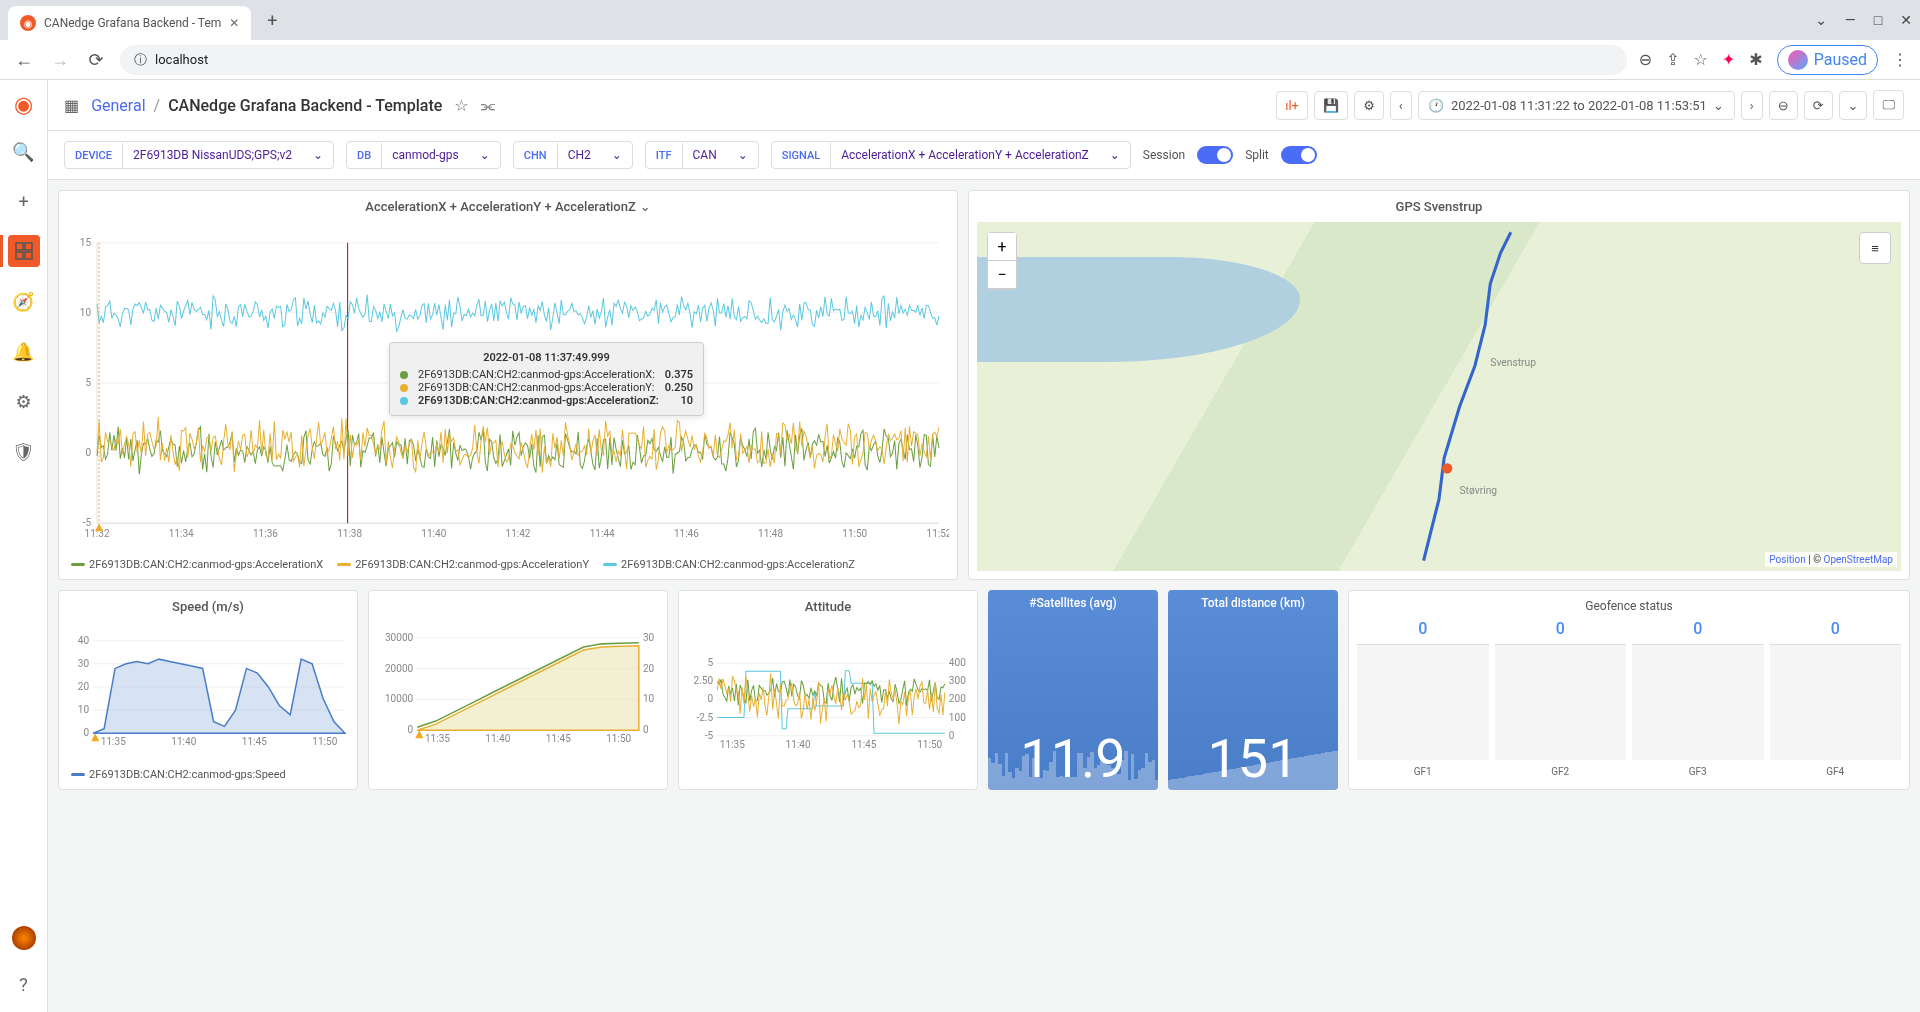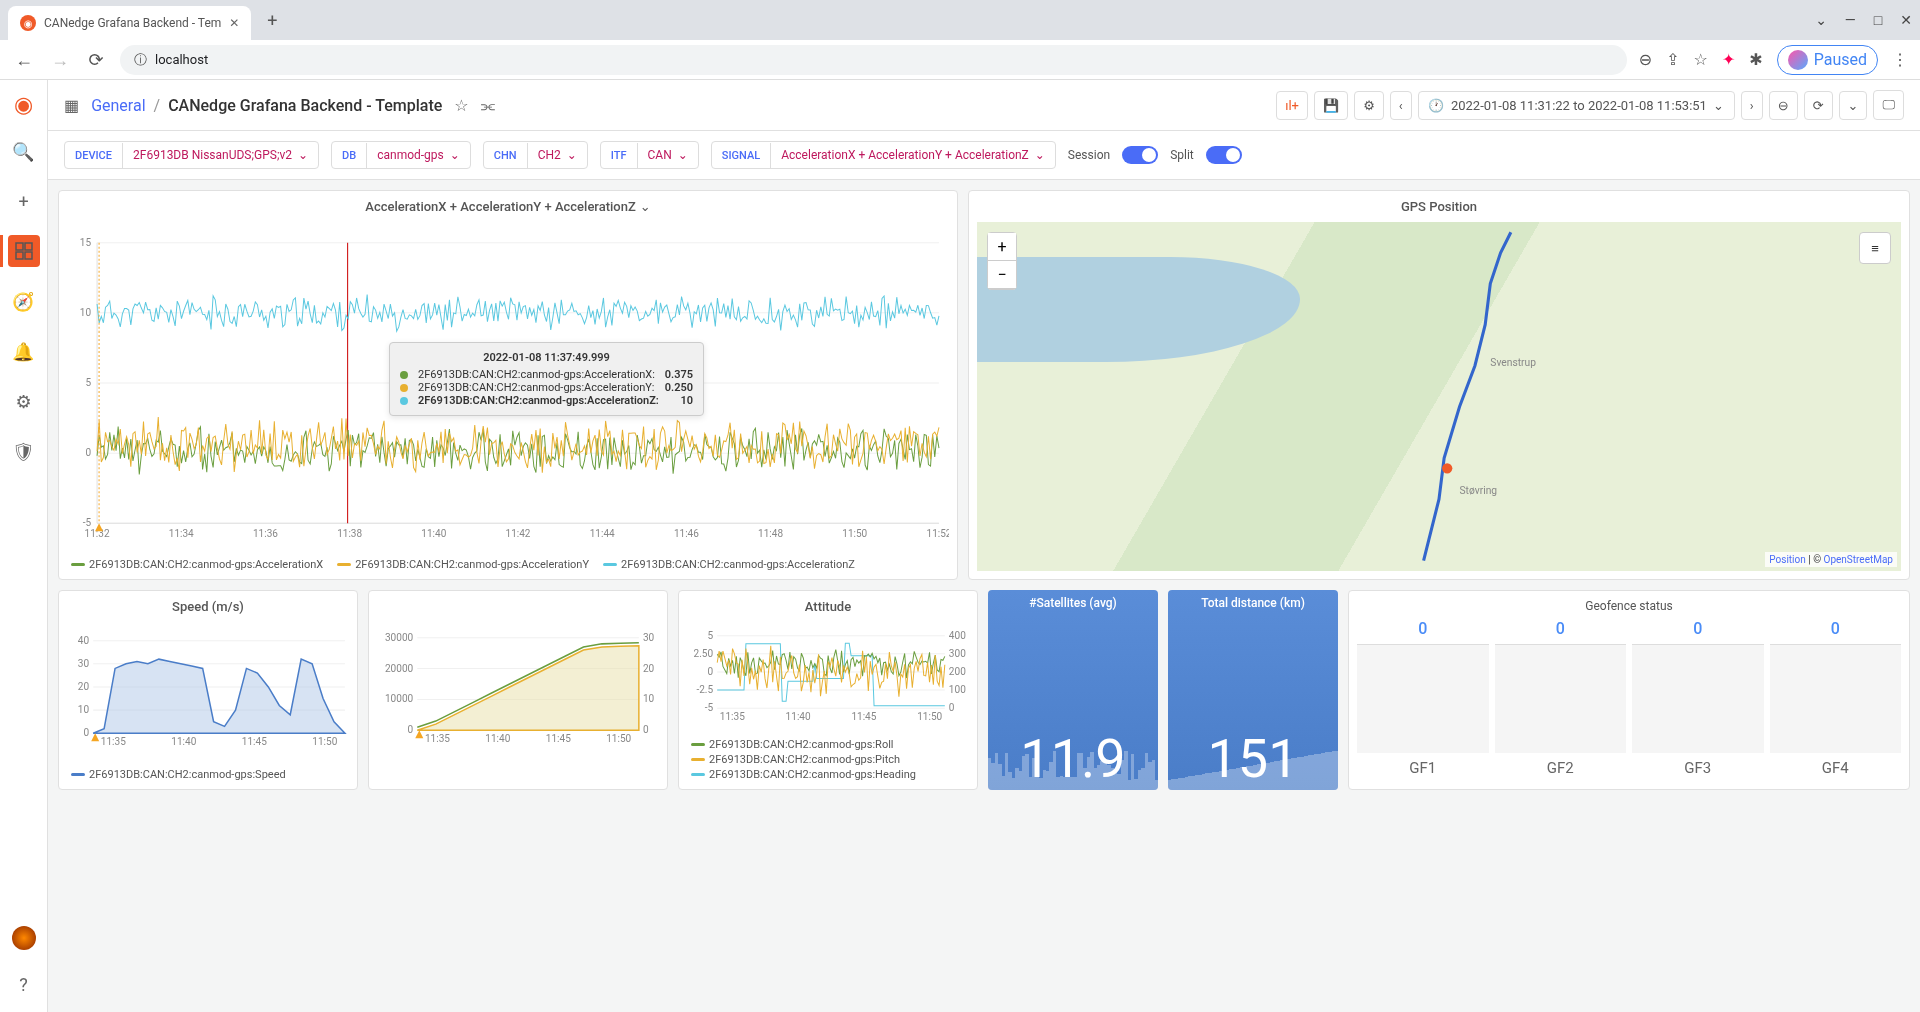--- a/index.html
+++ b/index.html
@@ -33,21 +33,21 @@
 .breadcrumb .sep{color:#999}
 .breadcrumb a{color:#4a6cf7;text-decoration:none}
 .dash-title{font-weight:500;color:#333}
 .header-icon{color:#666;cursor:pointer;font-size:16px}
 .header-right{margin-left:auto;display:flex;align-items:center;gap:6px}
 .hr-btn{border:1px solid #ddd;background:#fff;padding:6px 8px;border-radius:4px;color:#555;cursor:pointer;font-size:13px;display:flex;align-items:center;gap:6px}
 .timer{display:flex;align-items:center;gap:6px;padding:6px 10px;border:1px solid #ddd;border-radius:4px;font-size:13px;color:#555}
 .filters{background:#fff;padding:10px 16px;display:flex;align-items:center;gap:12px;border-bottom:1px solid #e0e0e0;flex-wrap:wrap}
 .filter{display:flex;align-items:center;border:1px solid #ddd;border-radius:4px;overflow:hidden}
 .filter-label{padding:6px 10px;color:#4a6cf7;font-size:11px;font-weight:500;border-right:1px solid #ddd}
-.filter-value{padding:6px 10px;font-size:12px;color:#be185d;display:flex;align-items:center;gap:6px}
+.filter-value{padding:6px 10px;font-size:12px;color:#4c1d95;display:flex;align-items:center;gap:21px}
 .toggle{width:36px;height:18px;background:#4a6cf7;border-radius:10px;position:relative;cursor:pointer}
 .toggle::after{content:'';position:absolute;right:2px;top:2px;width:14px;height:14px;background:#fff;border-radius:50%}
 .filter-text{font-size:12px;color:#555}
 .panels{flex:1;padding:10px;display:grid;grid-template-columns:900px 1fr;grid-template-rows:390px 200px;gap:10px;overflow:auto}
 .panel{background:#fff;border:1px solid #e0e0e0;border-radius:4px;display:flex;flex-direction:column}
 .panel-title{text-align:center;padding:8px;font-size:13px;font-weight:500;color:#555;display:flex;justify-content:center;gap:4px;align-items:center}
 .panel-body{flex:1;position:relative;padding:4px 8px}
 .chart{width:100%;height:100%}
 .tooltip{position:absolute;left:330px;top:120px;background:#f0f0f0;border:1px solid #ccc;border-radius:4px;padding:8px 10px;font-size:11px;box-shadow:0 2px 6px rgba(0,0,0,.1)}
 .tooltip .tt-time{font-weight:600;text-align:center;margin-bottom:4px}
@@ -70,21 +70,21 @@
 .stat-panel .stat-title{position:absolute;top:6px;font-size:12px;color:#fff;font-weight:500}
 .stat-panel .stat-value{font-size:54px;font-weight:400}
 .stat-bars{position:absolute;bottom:0;left:0;right:0;height:40px;display:flex;align-items:flex-end}
 .stat-bars div{flex:1;background:rgba(255,255,255,.3)}
 .geofence{background:#fff;border:1px solid #e0e0e0;border-radius:4px;padding:8px}
 .geofence .gf-title{text-align:center;font-size:12px;margin-bottom:6px;color:#555}
 .geofence .gf-grid{display:grid;grid-template-columns:repeat(4,1fr);gap:6px;height:calc(100% - 24px)}
 .geofence .gf-cell{display:flex;flex-direction:column;align-items:center;justify-content:space-between}
 .geofence .gf-val{color:#4a8cf7;font-size:16px;font-weight:500}
 .geofence .gf-bar{width:100%;flex:1;background:#f5f5f5;margin:6px 0;border-top:1px solid #ddd}
-.geofence .gf-label{font-size:15px;color:#666}
+.geofence .gf-label{font-size:10px;color:#666}
 svg text{font-size:10px;fill:#888}
 .axis-line{stroke:#e0e0e0;stroke-width:1}
 .grid-line{stroke:#f0f0f0;stroke-width:1}
 .route{stroke:#3366cc;stroke-width:3;fill:none}
 .marker{fill:#f05a28}
 </style>
 </head>
 <body>
 
 <div class="browser-chrome">
@@ -294,21 +294,21 @@
               <span>2F6913DB:CAN:CH2:canmod-gps:AccelerationY</span>
             </div>
           <div class="legend-item">
               <span class="dash" style="background:#5ac8e0"></span>
               <span>2F6913DB:CAN:CH2:canmod-gps:AccelerationZ</span>
             </div>
         </div>
       </div>
 
       <div class="panel map-panel">
-        <div class="panel-title">GPS Position</div>
+        <div class="panel-title">GPS Svenstrup</div>
         <div class="panel-body" style="padding:0 8px 8px">
           <div class="map">
             <svg width="100%" height="100%" viewBox="0 0 520 340" style="position:absolute;inset:0">
               <path class="route" d="M330,10 L320,30 L310,60 L305,100 L295,140 L280,180 L265,230 L260,270 L250,310 L245,330"></path>
               <circle cx="268" cy="240" r="5" class="marker"></circle>
               <text x="310" y="140" fill="#888" font-size="9">Svenstrup</text>
               <text x="280" y="265" fill="#888" font-size="9">Støvring</text>
             </svg>
             <div class="zoom-ctrl">
               <button>+</button>
@@ -406,34 +406,20 @@
                   <text x="260" y="11">400</text>
                   <text x="45" y="92" text-anchor="middle">11:35</text>
                   <text x="110.33333333333333" y="92" text-anchor="middle">11:40</text>
                   <text x="175.66666666666666" y="92" text-anchor="middle">11:45</text>
                   <text x="241" y="92" text-anchor="middle">11:50</text>
                 </g>
               <path id="att-h" fill="none" stroke="#5ac8e0" stroke-width="1" d="M30,62 L31.899159663865547,62 L33.79831932773109,62 L35.69747899159664,62 L37.596638655462186,62 L39.49579831932773,62 L41.39495798319328,62 L43.294117647058826,62 L45.19327731092437,62 L47.09243697478992,62 L48.991596638655466,62 L50.89075630252101,62 L52.78991596638656,62 L54.689075630252105,62 L56.58823529411765,62 L58.48739495798319,16.1 L60.38655462184874,16.1 L62.285714285714285,16.1 L64.18487394957984,16.1 L66.08403361344537,16.1 L67.98319327731093,16.1 L69.88235294117646,16.1 L71.78151260504202,16.1 L73.68067226890756,16.1 L75.57983193277312,16.1 L77.47899159663865,16.1 L79.37815126050421,16.1 L81.27731092436974,16.1 L83.1764705882353,16.1 L85.07563025210084,16.1 L86.97478991596638,16.1 L88.87394957983193,16.1 L90.77310924369748,16.1 L92.67226890756302,16.1 L94.57142857142857,73.16 L96.47058823529412,73.16 L98.36974789915966,73.16 L100.26890756302521,53.18 L102.16806722689076,53.18 L104.0672268907563,53.18 L105.96638655462185,53.18 L107.8655462184874,53.18 L109.76470588235294,53.18 L111.66386554621849,53.18 L113.56302521008404,53.18 L115.46218487394958,53.18 L117.36134453781513,53.18 L119.26050420168067,53.18 L121.15966386554622,53.18 L123.05882352941177,53.18 L124.95798319327731,53.18 L126.85714285714286,35.54 L128.75630252100842,50.480000000000004 L130.65546218487395,50.480000000000004 L132.5546218487395,50.480000000000004 L134.45378151260505,50.480000000000004 L136.3529411764706,50.480000000000004 L138.25210084033614,50.480000000000004 L140.15126050420167,50.480000000000004 L142.05042016806723,50.480000000000004 L143.94957983193277,50.480000000000004 L145.84873949579833,50.480000000000004 L147.74789915966386,50.480000000000004 L149.6470588235294,50.480000000000004 L151.54621848739495,50.480000000000004 L153.4453781512605,50.480000000000004 L155.34453781512605,50.480000000000004 L157.24369747899158,15.379999999999995 L159.14285714285714,15.379999999999995 L161.0420168067227,15.379999999999995 L162.94117647058823,27.800000000000004 L164.8403361344538,27.800000000000004 L166.73949579831933,27.800000000000004 L168.6386554621849,27.800000000000004 L170.53781512605042,27.800000000000004 L172.43697478991598,27.800000000000004 L174.3361344537815,27.800000000000004 L176.23529411764707,27.800000000000004 L178.1344537815126,27.800000000000004 L180.03361344537817,27.800000000000004 L181.9327731092437,27.800000000000004 L183.83193277310923,27.800000000000004 L185.7310924369748,77.48 L187.63025210084032,77.48 L189.52941176470588,77.48 L191.42857142857142,77.48 L193.32773109243698,77.48 L195.2268907563025,77.48 L197.12605042016807,77.48 L199.0252100840336,77.48 L200.92436974789916,77.48 L202.8235294117647,77.48 L204.72268907563026,77.48 L206.6218487394958,77.48 L208.52100840336135,77.48 L210.42016806722688,77.48 L212.31932773109244,77.48 L214.21848739495798,77.48 L216.11764705882354,77.48 L218.01680672268907,77.48 L219.91596638655463,77.48 L221.81512605042016,77.48 L223.71428571428572,77.48 L225.61344537815125,77.48 L227.51260504201682,77.48 L229.41176470588235,77.48 L231.3109243697479,77.48 L233.21008403361344,77.48 L235.109243697479,77.48 L237.00840336134453,77.48 L238.9075630252101,77.48 L240.80672268907563,77.48 L242.7058823529412,77.48 L244.60504201680672,77.48 L246.50420168067228,77.48 L248.4033613445378,77.48 L250.30252100840337,77.48 L252.2016806722689,77.48 L254.10084033613447,77.48 L256,77.48"></path>
               <path id="att-r" fill="none" stroke="#6a9e3f" stroke-width="1" d="M30,26.472175925925924 L31.899159663865547,29.3924537037037 L33.79831932773109,24.07939814814815 L35.69747899159664,38.53300925925926 L37.596638655462186,41.953287037037036 L39.49579831932773,45.54023148148148 L41.39495798319328,30.493842592592586 L43.294117647058826,38.01412037037038 L45.19327731092437,32.50106481481482 L47.09243697478992,45.55467592592592 L48.991596638655466,28.374953703703703 L50.89075630252101,49.76189814814815 L52.78991596638656,29.715509259259264 L54.689075630252105,34.63578703703703 L56.58823529411765,43.32273148148148 L58.48739495798319,47.7763425925926 L60.38655462184874,24.396620370370364 L62.285714285714285,45.58356481481482 L64.18487394957984,34.93717592592593 L66.08403361344537,30.0574537037037 L67.98319327731093,45.74439814814815 L69.88235294117646,45.198009259259265 L71.78151260504202,30.01828703703704 L73.68067226890756,33.00523148148148 L75.57983193277312,35.35884259259259 L77.47899159663865,35.079120370370376 L79.37815126050421,39.76606481481481 L81.27731092436974,37.81967592592593 L83.1764705882353,34.43995370370371 L85.07563025210084,22.826898148148146 L86.97478991596638,41.78050925925926 L88.87394957983193,28.100787037037037 L90.77310924369748,36.18773148148148 L92.67226890756302,36.44134259259259 L94.57142857142857,26.861620370370368 L96.47058823529412,25.848564814814807 L98.36974789915966,32.60217592592593 L100.26890756302521,41.522453703703704 L102.16806722689076,24.209398148148146 L104.0672268907563,41.06300925925925 L105.96638655462185,28.883287037037043 L107.8655462184874,31.27023148148148 L109.76470588235294,40.2238425925926 L111.66386554621849,42.94412037037037 L113.56302521008404,25.431064814814818 L115.46218487394958,30.08467592592593 L117.36134453781513,40.504953703703706 L119.26050420168067,39.09189814814815 L121.15966386554622,43.045509259259255 L123.05882352941177,32.36578703703704 L124.95798319327731,39.852731481481484 L126.85714285714286,35.906342592592594 L128.75630252100842,40.12662037037037 L130.65546218487395,27.713564814814816 L132.5546218487395,30.267175925925926 L134.45378151260505,31.3874537037037 L136.3529411764706,45.874398148148146 L138.25210084033614,47.72800925925926 L140.15126050420167,27.748287037037038 L142.05042016806723,40.33523148148148 L143.94957983193277,45.08884259259259 L145.84873949579833,29.209120370370364 L147.74789915966386,21.896064814814814 L149.6470588235294,33.149675925925926 L151.54621848739495,46.5699537037037 L153.4453781512605,22.95689814814814 L155.34453781512605,44.31050925925926 L157.24369747899158,36.63078703703704 L159.14285714285714,32.71773148148148 L161.0420168067227,46.17134259259259 L162.94117647058823,31.791620370370367 L164.8403361344538,29.57856481481481 L166.73949579831933,38.73217592592593 L168.6386554621849,32.052453703703705 L170.53781512605042,35.139398148148146 L172.43697478991598,32.79300925925926 L174.3361344537815,48.213287037037034 L176.23529411764707,27.800231481481482 L178.1344537815126,28.353842592592592 L180.03361344537817,26.27412037037037 L181.9327731092437,29.161064814814814 L183.83193277310923,25.414675925925927 L185.7310924369748,31.034953703703707 L187.63025210084032,28.421898148148145 L189.52941176470588,34.775509259259266 L191.42857142857142,30.09578703703704 L193.32773109243698,47.18273148148148 L195.2268907563025,34.836342592592594 L197.12605042016807,34.25662037037037 L199.0252100840336,42.24356481481482 L200.92436974789916,36.39717592592593 L202.8235294117647,43.5174537037037 L204.72268907563026,46.00439814814815 L206.6218487394958,28.65800925925926 L208.52100840336135,36.27828703703703 L210.42016806722688,47.66523148148148 L212.31932773109244,44.01884259259259 L214.21848739495798,34.13912037037037 L216.11764705882354,25.626064814814818 L218.01680672268907,50.079675925925926 L219.91596638655463,37.0999537037037 L221.81512605042016,33.88689814814815 L223.71428571428572,36.04050925925926 L225.61344537815125,23.56078703703703 L227.51260504201682,29.24773148148148 L229.41176470588235,34.30134259259259 L231.3109243697479,36.72162037037037 L233.21008403361344,33.308564814814815 L235.109243697479,34.06217592592593 L237.00840336134453,33.3824537037037 L238.9075630252101,35.26939814814815 L240.80672268907563,24.52300925925926 L242.7058823529412,45.94328703703704 L244.60504201680672,35.13023148148148 L246.50420168067228,27.283842592592592 L248.4033613445378,42.004120370370366 L250.30252100840337,43.691064814814816 L252.2016806722689,31.54467592592593 L254.10084033613447,32.364953703703705 L256,28.551898148148148"></path>
               <path id="att-p" fill="none" stroke="#e8b030" stroke-width="1" d="M30,34.79945987654321 L31.899159663865547,23.166589506172834 L33.79831932773109,33.81149691358025 L35.69747899159664,23.4008487654321 L37.596638655462186,30.60131172839506 L39.49579831932773,38.079552469135805 L41.39495798319328,32.502237654320986 L43.294117647058826,46.53603395061728 L45.19327731092437,20.847608024691354 L47.09243697478992,26.103626543209877 L48.991596638655466,34.97075617283951 L50.89075630252101,36.11566358024691 L52.78991596638656,58.20501543209876 L54.689075630252105,31.905478395061735 L56.58823529411765,47.88371913580247 L58.48739495798319,20.806404320987646 L60.38655462184874,37.340200617283955 L62.285714285714285,56.15177469135802 L64.18487394957984,39.907793209876544 L66.08403361344537,51.274922839506175 L67.98319327731093,42.91983024691358 L69.88235294117646,61.509182098765436 L71.78151260504202,37.709645061728395 L73.68067226890756,44.18788580246914 L75.57983193277312,31.610570987654327 L77.47899159663865,50.644367283950615 L79.37815126050421,59.95594135802469 L81.27731092436974,40.211959876543204 L83.1764705882353,18.079089506172842 L85.07563025210084,54.223996913580244 L86.97478991596638,33.313348765432096 L88.87394957983193,48.013811728395055 L90.77310924369748,62.9920524691358 L92.67226890756302,28.914737654320987 L94.57142857142857,50.44853395061728 L96.47058823529412,50.260108024691355 L98.36974789915966,45.01612654320988 L100.26890756302521,43.3832561728395 L102.16806722689076,34.02816358024691 L104.0672268907563,27.617515432098763 L105.96638655462185,44.81797839506172 L107.8655462184874,50.296219135802474 L109.76470588235294,48.71890432098765 L111.66386554621849,36.75270061728395 L113.56302521008404,63.06427469135802 L115.46218487394958,54.320293209876546 L117.36134453781513,37.18742283950617 L119.26050420168067,54.332330246913585 L121.15966386554622,44.42168209876543 L123.05882352941177,64.12214506172839 L124.95798319327731,42.10038580246914 L126.85714285714286,55.02307098765432 L128.75630252100842,45.556867283950616 L130.65546218487395,26.36844135802469 L132.5546218487395,68.12445987654321 L134.45378151260505,53.49158950617284 L136.3529411764706,43.13649691358025 L138.25210084033614,65.7258487654321 L140.15126050420167,33.92631172839506 L142.05042016806723,38.40455246913581 L143.94957983193277,29.82723765432099 L145.84873949579833,40.86103395061729 L147.74789915966386,48.17260802469136 L149.6470588235294,32.42862654320987 L151.54621848739495,38.29575617283951 L153.4453781512605,54.44066358024692 L155.34453781512605,37.530015432098764 L157.24369747899158,44.23047839506173 L159.14285714285714,39.208719135802475 L161.0420168067227,45.131404320987656 L162.94117647058823,58.66520061728395 L164.8403361344538,56.476774691358024 L166.73949579831933,55.23279320987655 L168.6386554621849,45.59992283950617 L170.53781512605042,52.24483024691358 L172.43697478991598,49.83418209876543 L174.3361344537815,23.034645061728398 L176.23529411764707,44.51288580246913 L178.1344537815126,28.935570987654323 L180.03361344537817,62.96936728395062 L181.9327731092437,33.280941358024684 L183.83193277310923,46.53695987654321 L185.7310924369748,39.40408950617284 L187.63025210084032,36.54899691358025 L189.52941176470588,48.6383487654321 L191.42857142857142,60.338811728395065 L193.32773109243698,54.3170524691358 L195.2268907563025,53.23973765432099 L197.12605042016807,35.773533950617285 L199.0252100840336,50.58510802469136 L200.92436974789916,24.341126543209874 L202.8235294117647,37.708256172839505 L204.72268907563026,43.353163580246914 L206.6218487394958,33.94251543209876 L208.52100840336135,48.142978395061725 L210.42016806722688,68.62121913580246 L212.31932773109244,46.04390432098766 L214.21848739495798,49.07770061728395 L216.11764705882354,36.389274691358025 L218.01680672268907,60.64529320987654 L219.91596638655463,40.51242283950617 L221.81512605042016,36.657330246913574 L223.71428571428572,59.74668209876543 L225.61344537815125,40.44714506172839 L227.51260504201682,33.425385802469144 L229.41176470588235,43.34807098765432 L231.3109243697479,30.881867283950612 L233.21008403361344,26.693441358024685 L235.109243697479,47.44945987654321 L237.00840336134453,47.81658950617284 L238.9075630252101,34.461496913580255 L240.80672268907563,54.05084876543209 L242.7058823529412,37.251311728395066 L244.60504201680672,56.7295524691358 L246.50420168067228,27.15223765432099 L248.4033613445378,53.186033950617286 L250.30252100840337,57.49760802469136 L252.2016806722689,38.75362654320988 L254.10084033613447,59.620756172839506 L256,36.765663580246915"></path>
             </svg>
-          </div>
-          <div class="legend" style="flex-direction:column;gap:2px">
-            <div class="legend-item">
-                <span class="dash" style="background:#6a9e3f"></span>
-                <span>2F6913DB:CAN:CH2:canmod-gps:Roll</span>
-              </div>
-            <div class="legend-item">
-                <span class="dash" style="background:#e8b030"></span>
-                <span>2F6913DB:CAN:CH2:canmod-gps:Pitch</span>
-              </div>
-            <div class="legend-item">
-                <span class="dash" style="background:#5ac8e0"></span>
-                <span>2F6913DB:CAN:CH2:canmod-gps:Heading</span>
-              </div>
           </div>
         </div>
 
         <div class="stat-panel">
           <div class="stat-title">#Satellites (avg)</div>
           <div class="stat-value">11.9</div>
           <div class="stat-bars" id="sat-bars">
               <div style="height: 31.8891px;"></div>
               <div style="height: 27.2874px;"></div>
               <div style="height: 36.6595px;"></div>

